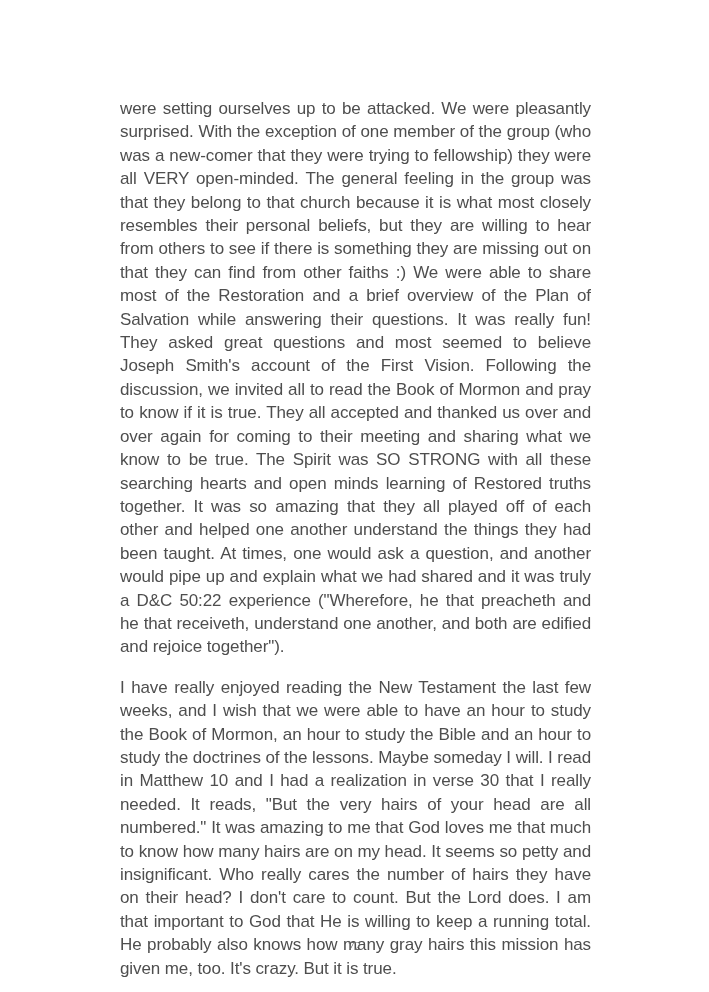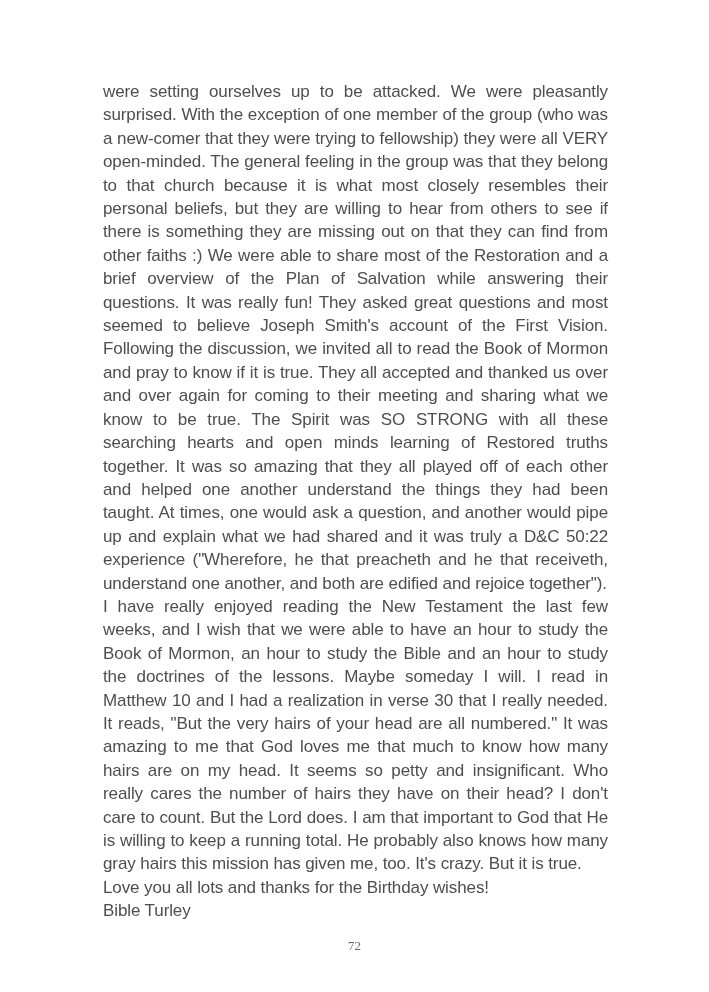--- a/index.html
+++ b/index.html
@@ -20,21 +20,21 @@
     left: 103px;
     top: 80px;
     width: 505px;
     color: #4e4e4e;
     font-size: 17px;
     line-height: 23.4px;
     text-align: justify;
     letter-spacing: -0.1px;
   }
   .text-block p {
-    margin: 0;
+    margin: 17px;
     padding: 0;
     text-align: justify;
     text-align-last: left;
   }
   .page-number {
     position: absolute;
     top: 938px;
     left: 0;
     width: 100%;
     text-align: center;

